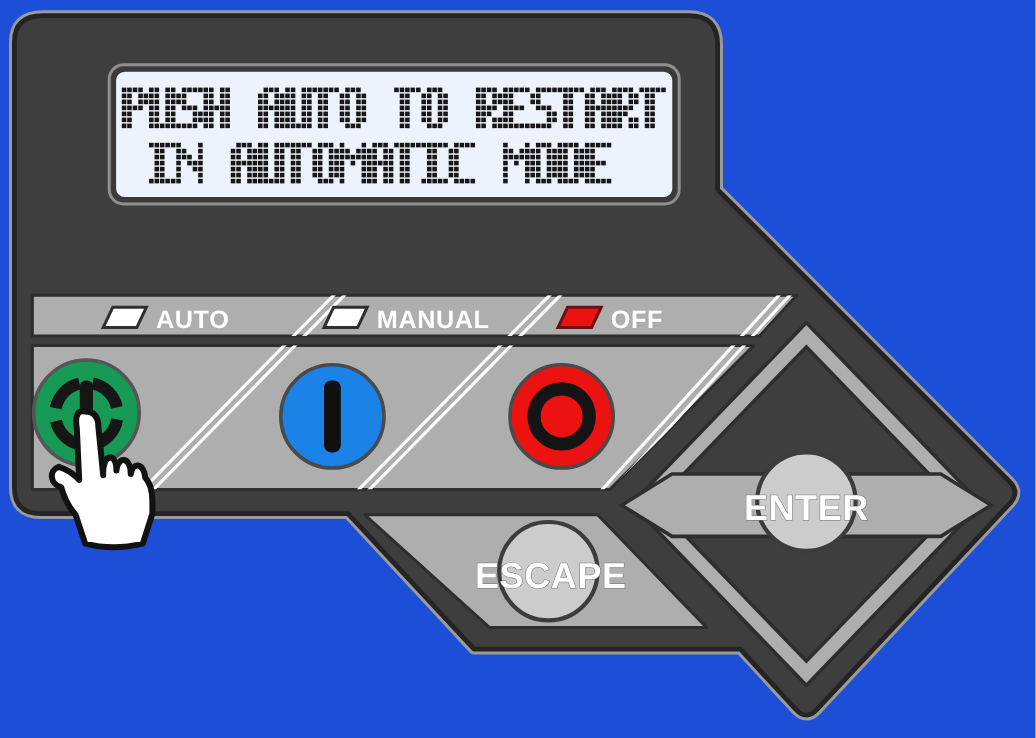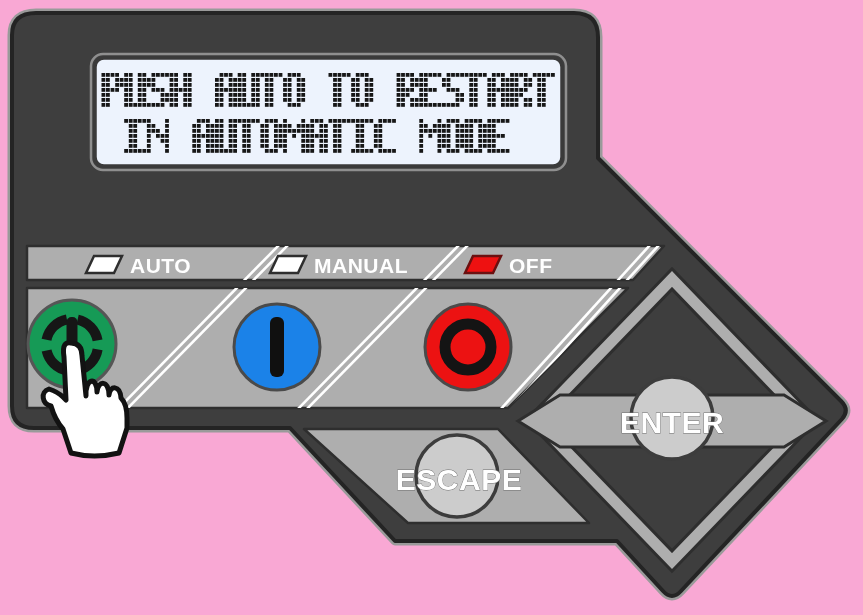--- a/index.html
+++ b/index.html
@@ -1,16 +1,16 @@
 <!DOCTYPE html>
 <html><head>
 <meta charset="utf-8">
 <style>
   html,body{margin:0;padding:0;background:#ffffff;}
-  .stage{position:relative;width:863px;height:615px;background:#f9a8d4;overflow:hidden;
+  .stage{position:relative;width:863px;height:615px;background:#1d4ed8;overflow:hidden;
          font-family:"Liberation Sans",sans-serif;}
   svg text{font-family:"Liberation Sans",sans-serif;font-weight:bold;fill:#ffffff;}
   .lamp-label{font-size:21px;letter-spacing:.5px;}
   .key-label{font-size:30px;letter-spacing:.5px;paint-order:stroke;stroke:#6e6e6e;stroke-width:.8px;}
 </style>
 </head>
 <body>
 
 <div class="stage">
 <svg width="863" height="615" viewBox="0 0 863 615">

